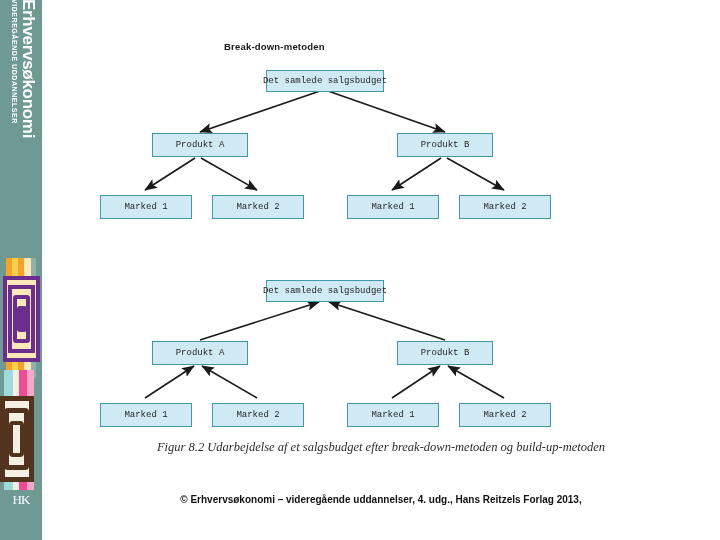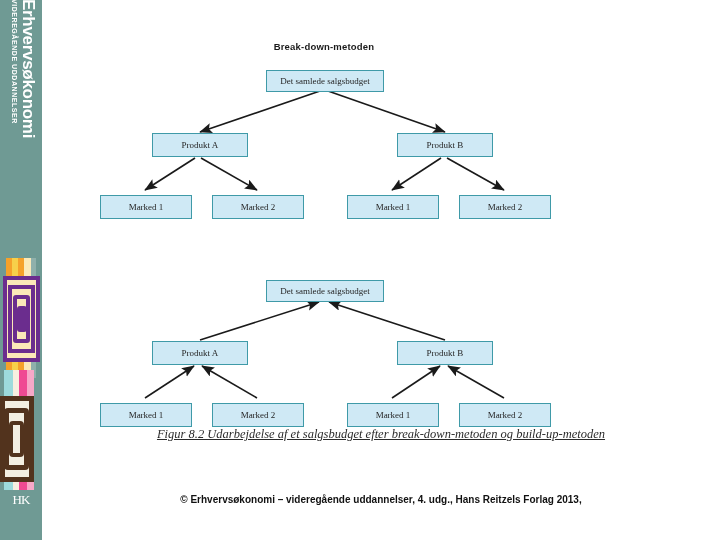--- a/index.html
+++ b/index.html
@@ -37,30 +37,30 @@
   #hk-logo{
     position:absolute;left:0;top:492px;width:42px;text-align:center;
     color:#ffffff;font-family:"Liberation Serif", serif;font-size:13px;
     letter-spacing:-1px;
   }
 
   
   #content{position:absolute;left:42px;top:0;width:678px;height:540px;}
 
   .sect-title{
-    position:absolute;text-align:center;font-size:9.5px;font-weight:bold;
+    position:absolute;font-size:9.5px;font-weight:bold;
     color:#1a1a1a;letter-spacing:0.2px;white-space:nowrap;
   }
 
   .node{
     position:absolute;box-sizing:border-box;
     background:#cfe9f5;border:1px solid #3f9aa8;
     display:flex;align-items:center;justify-content:center;
     font-size:9px;color:#262626;white-space:nowrap;
-    font-family:Liberation Serif, serif;
+    font-family:Liberation Mono, monospace;
   }
 
   svg.edges{position:absolute;left:0;top:0;pointer-events:none;}
 
   .caption{
     position:absolute;left:0;width:678px;text-align:center;
     font-family:"Liberation Serif", serif;font-style:italic;
     font-size:12.5px;color:#2b2b2b;white-space:nowrap;
   }
 
@@ -158,20 +158,20 @@
     <div class="node" style="left:224px;top:280px;width:118px;height:22px;">Det samlede salgsbudget</div>
 
     <div class="node" style="left:110px;top:341px;width:96px;height:24px;">Produkt A</div>
     <div class="node" style="left:355px;top:341px;width:96px;height:24px;">Produkt B</div>
 
     <div class="node" style="left:58px;top:403px;width:92px;height:24px;">Marked 1</div>
     <div class="node" style="left:170px;top:403px;width:92px;height:24px;">Marked 2</div>
     <div class="node" style="left:305px;top:403px;width:92px;height:24px;">Marked 1</div>
     <div class="node" style="left:417px;top:403px;width:92px;height:24px;">Marked 2</div>
 
-    <div class="caption" style="top:427px;text-decoration:underline;">Figur 8.2 Udarbejdelse af et salgsbudget efter break-down-metoden og build-up-metoden</div>
+    <div class="caption" style="top:440px;">Figur 8.2 Udarbejdelse af et salgsbudget efter break-down-metoden og build-up-metoden</div>
   </div>
 
   <div id="footer">
     <div>© Erhvervsøkonomi – videregående uddannelser, 4. udg., Hans Reitzels Forlag 2013,</div>
   </div>
 
 </div>
 
 </body></html>

